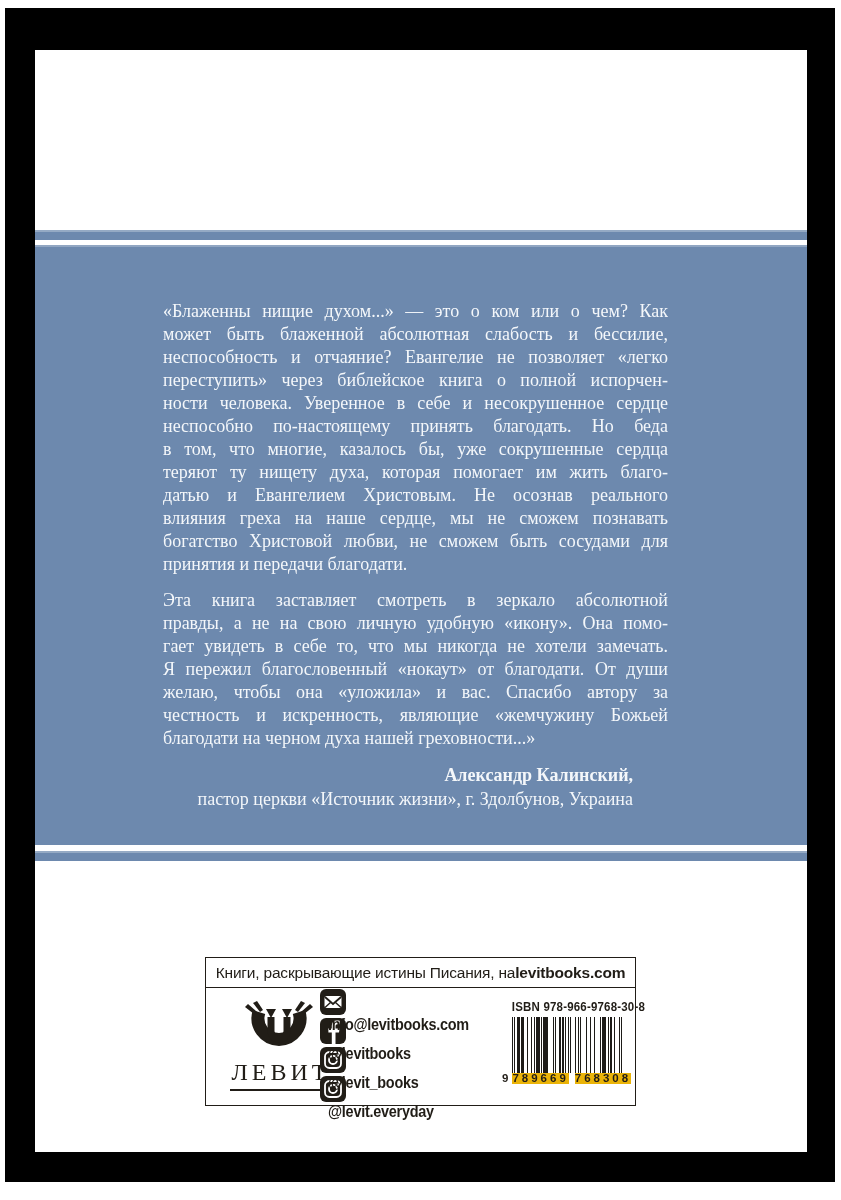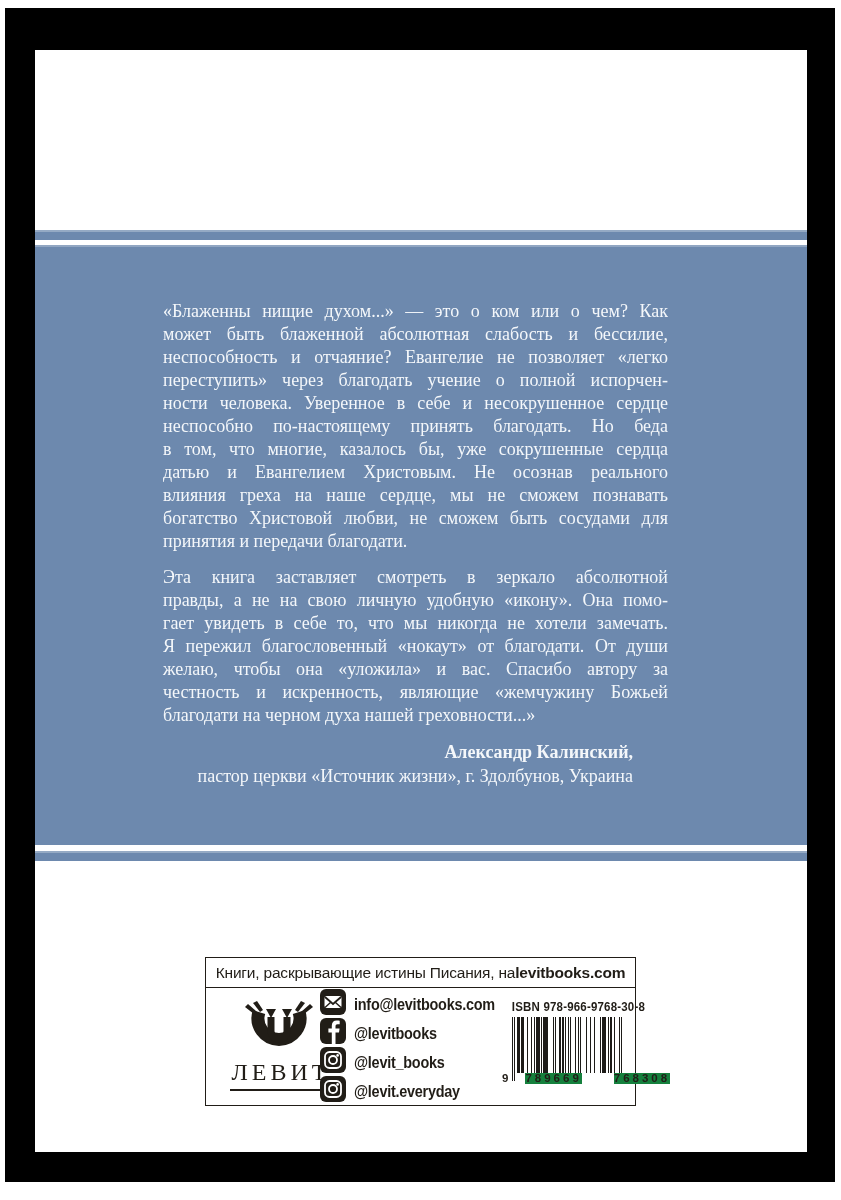--- a/index.html
+++ b/index.html
@@ -29,54 +29,55 @@
   .pub-header{height:29px;border-bottom:1.6px solid var(--ink,#211d17);display:flex;align-items:center;justify-content:center;
           font-size:15.5px;white-space:nowrap;letter-spacing:-0.2px;}
   .pub-header b{font-weight:bold;margin-left:0;}
 
   .pub-logo{position:absolute;left:18px;top:42px;width:110px;text-align:center;}
   .logo-text{font-family:"Liberation Serif", serif;font-size:24px;letter-spacing:4px;color:var(--ink,#211d17);
           margin-top:1px;padding-left:4px;}
   .logo-underline{width:98px;border-top:2px solid var(--ink,#211d17);margin:3px auto 0 auto;}
 
   .pub-contacts{position:absolute;left:114px;top:31px;display:flex;flex-direction:column;gap:3px;}
-  .contact-row{display:flex;align-items:flex-end;height:26px;}
+  .contact-row{display:flex;align-items:flex-start;height:26px;flex-direction:column;}
   .tile{width:26px;height:26px;flex:0 0 26px;}
   .handle{font-weight:bold;font-size:17px;margin-left:8px;white-space:nowrap;
           transform:scaleX(.85);transform-origin:left center;letter-spacing:-0.3px;}
 
   .pub-isbn{position:absolute;left:301px;top:42px;width:120px;text-align:center;}
   .isbn-label{font-size:12.5px;font-weight:bold;letter-spacing:0.2px;white-space:nowrap;
           transform:scaleX(.92);transform-origin:center;}
   .barcode-wrap{position:relative;width:110px;height:64px;margin:3px auto 0 auto;}
   .bc-digits{position:absolute;left:-11px;right:-2px;bottom:-3px;display:flex;align-items:flex-end;
           font-size:11.5px;font-weight:bold;line-height:11px;}
   .bc-first{flex:0 0 auto;background:#fff;padding:0 1px;}
-  .bc-group{flex:1;text-align:center;background:#15803d;letter-spacing:3px;margin:0 16px;}
+  .bc-group{flex:1;text-align:center;background:#eab308;letter-spacing:3px;margin:0 3px;}
 </style>
 </head>
 <body>
 
 <div class="canvas">
   <div class="frame">
     <div class="page">
 
       <div class="stripe stripe-top"></div>
       <div class="blue-panel"></div>
       <div class="stripe stripe-bottom"></div>
 
       <div class="quote-text">
         <div class="para">
             <div class="tline">«Блаженны нищие духом...» — это о ком или о чем? Как</div>
             <div class="tline">может быть блаженной абсолютная слабость и бессилие,</div>
             <div class="tline">неспособность и отчаяние? Евангелие не позволяет «легко</div>
-            <div class="tline">переступить» через благодать учение о полной испорчен-</div>
+            <div class="tline">переступить» через библейское книга о полной испорчен-</div>
             <div class="tline">ности человека. Уверенное в себе и несокрушенное сердце</div>
             <div class="tline">неспособно по-настоящему принять благодать. Но беда</div>
             <div class="tline">в том, что многие, казалось бы, уже сокрушенные сердца</div>
+            <div class="tline">теряют ту нищету духа, которая помогает им жить благо-</div>
             <div class="tline">датью и Евангелием Христовым. Не осознав реального</div>
             <div class="tline">влияния греха на наше сердце, мы не сможем познавать</div>
             <div class="tline">богатство Христовой любви, не сможем быть сосудами для</div>
             <div class="tline">принятия и передачи благодати.</div>
           </div>
         <div class="para">
             <div class="tline">Эта книга заставляет смотреть в зеркало абсолютной</div>
             <div class="tline">правды, а не на свою личную удобную «икону». Она помо-</div>
             <div class="tline">гает увидеть в себе то, что мы никогда не хотели замечать.</div>
             <div class="tline">Я пережил благословенный «нокаут» от благодати. От души</div>

